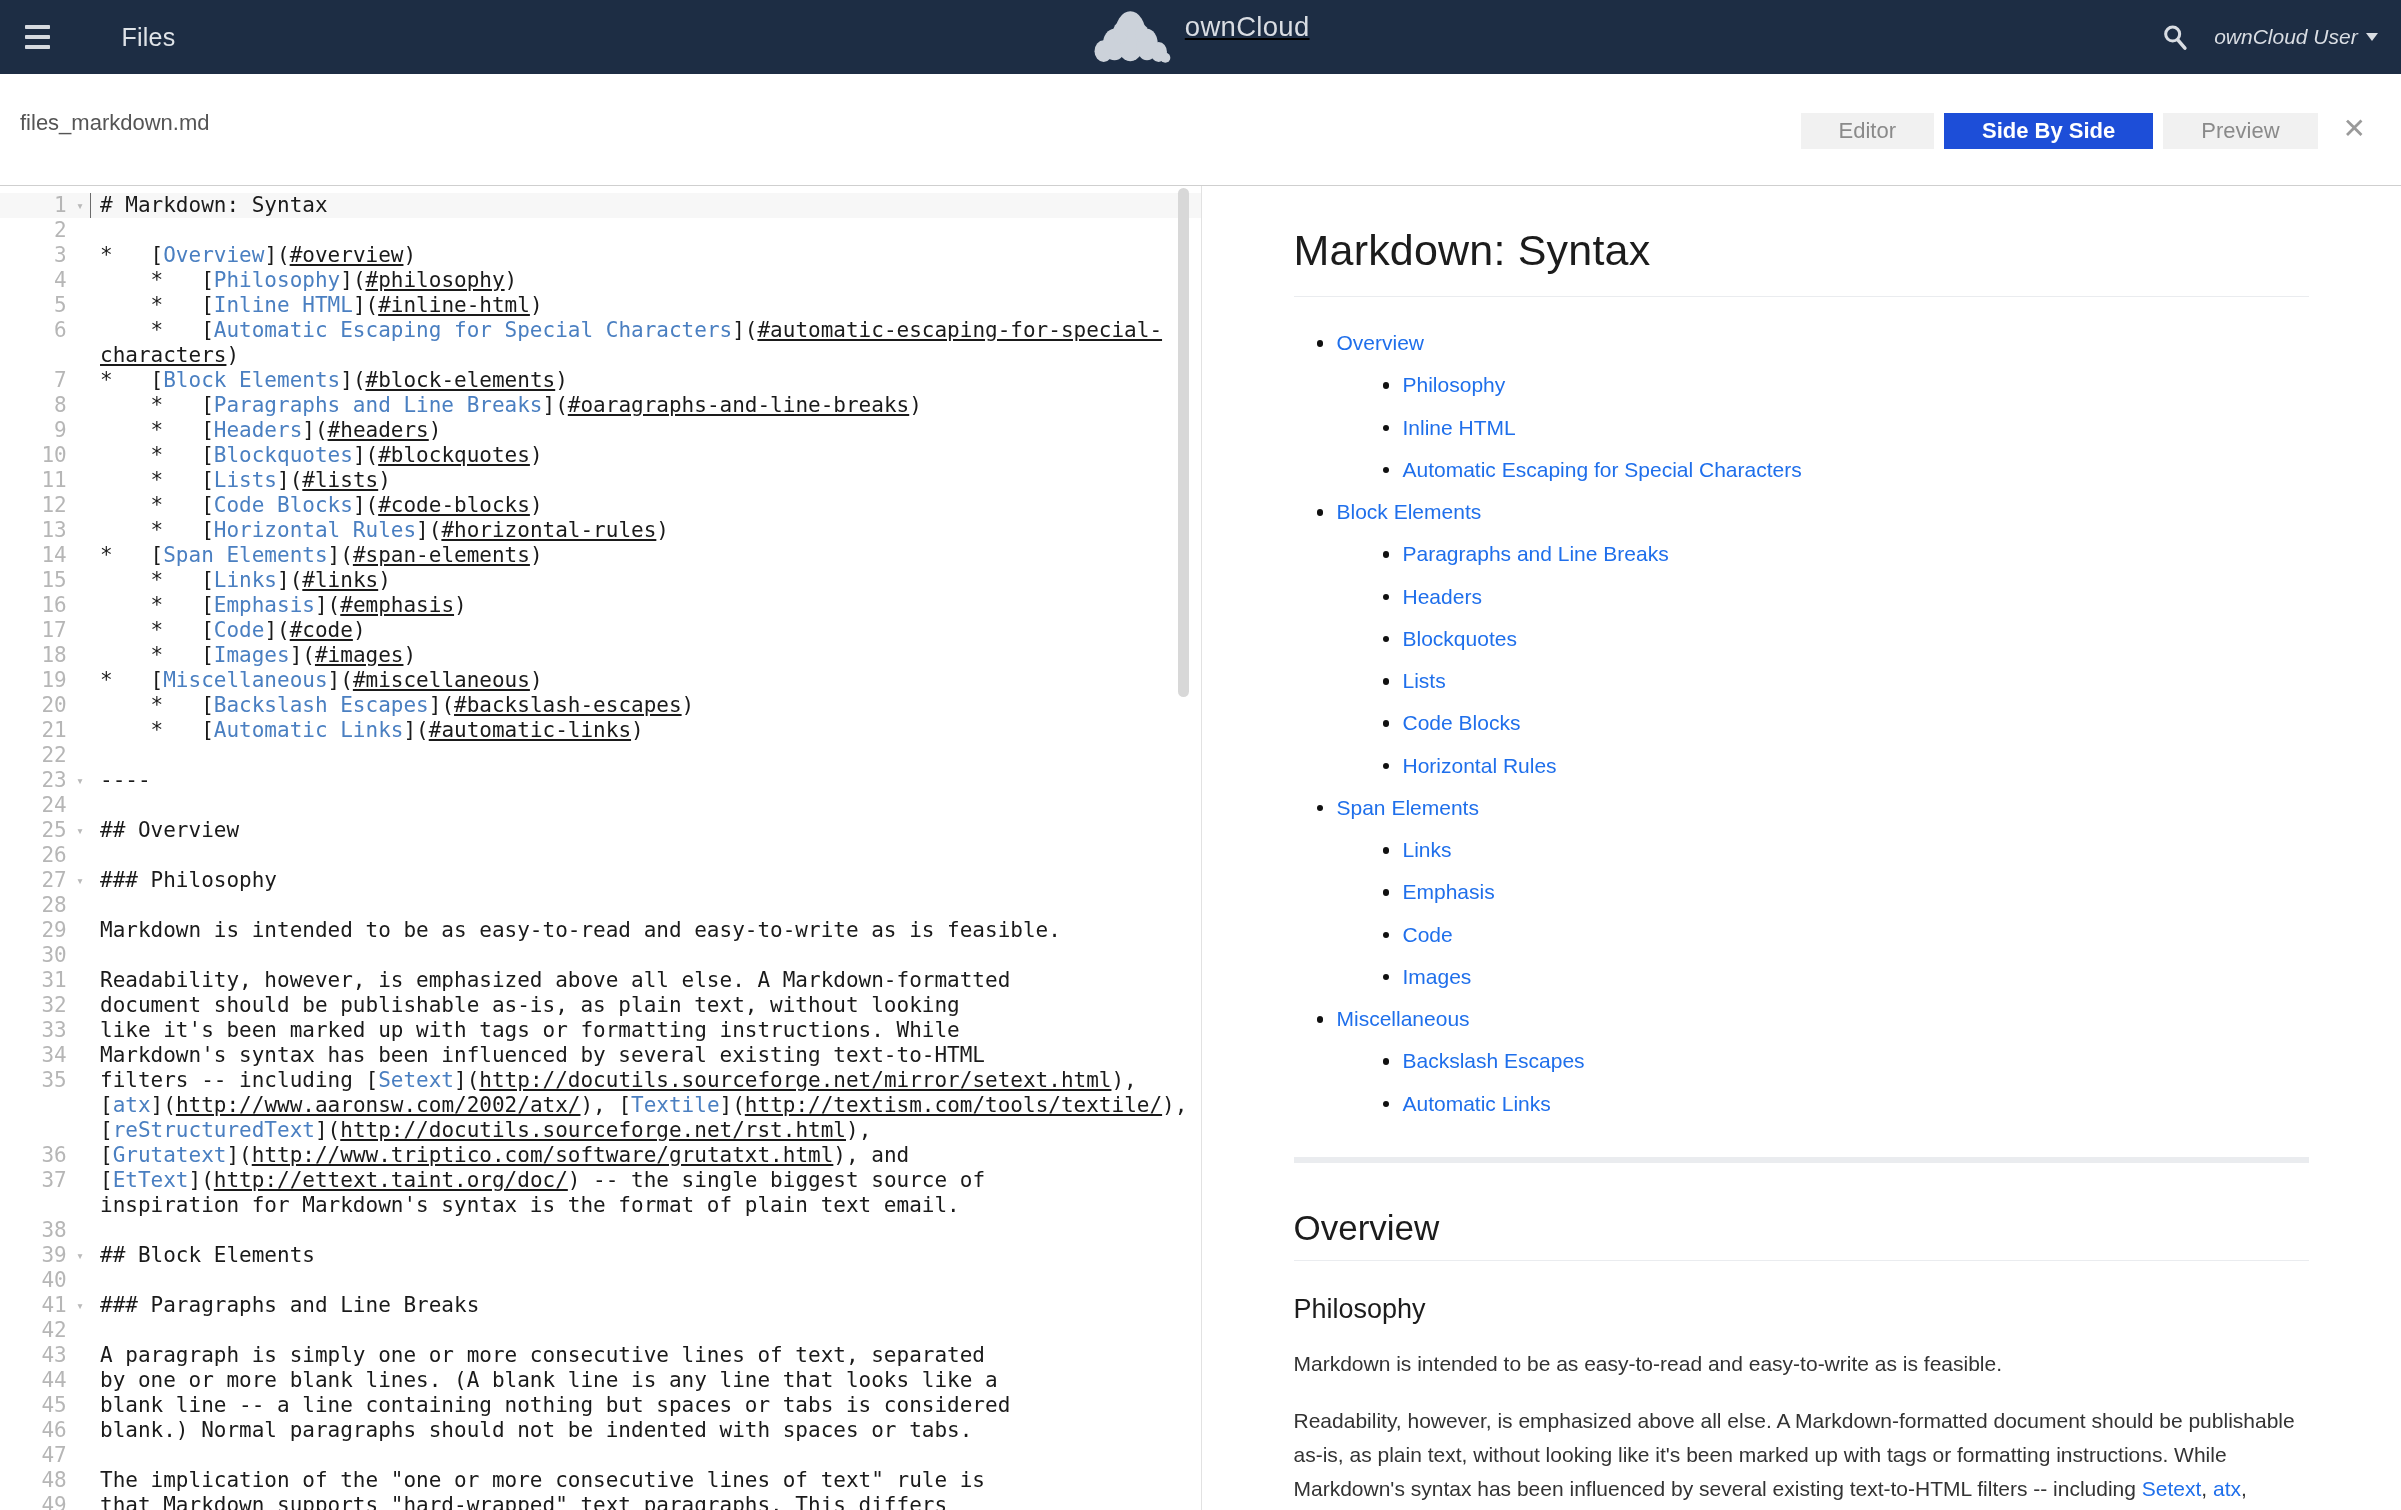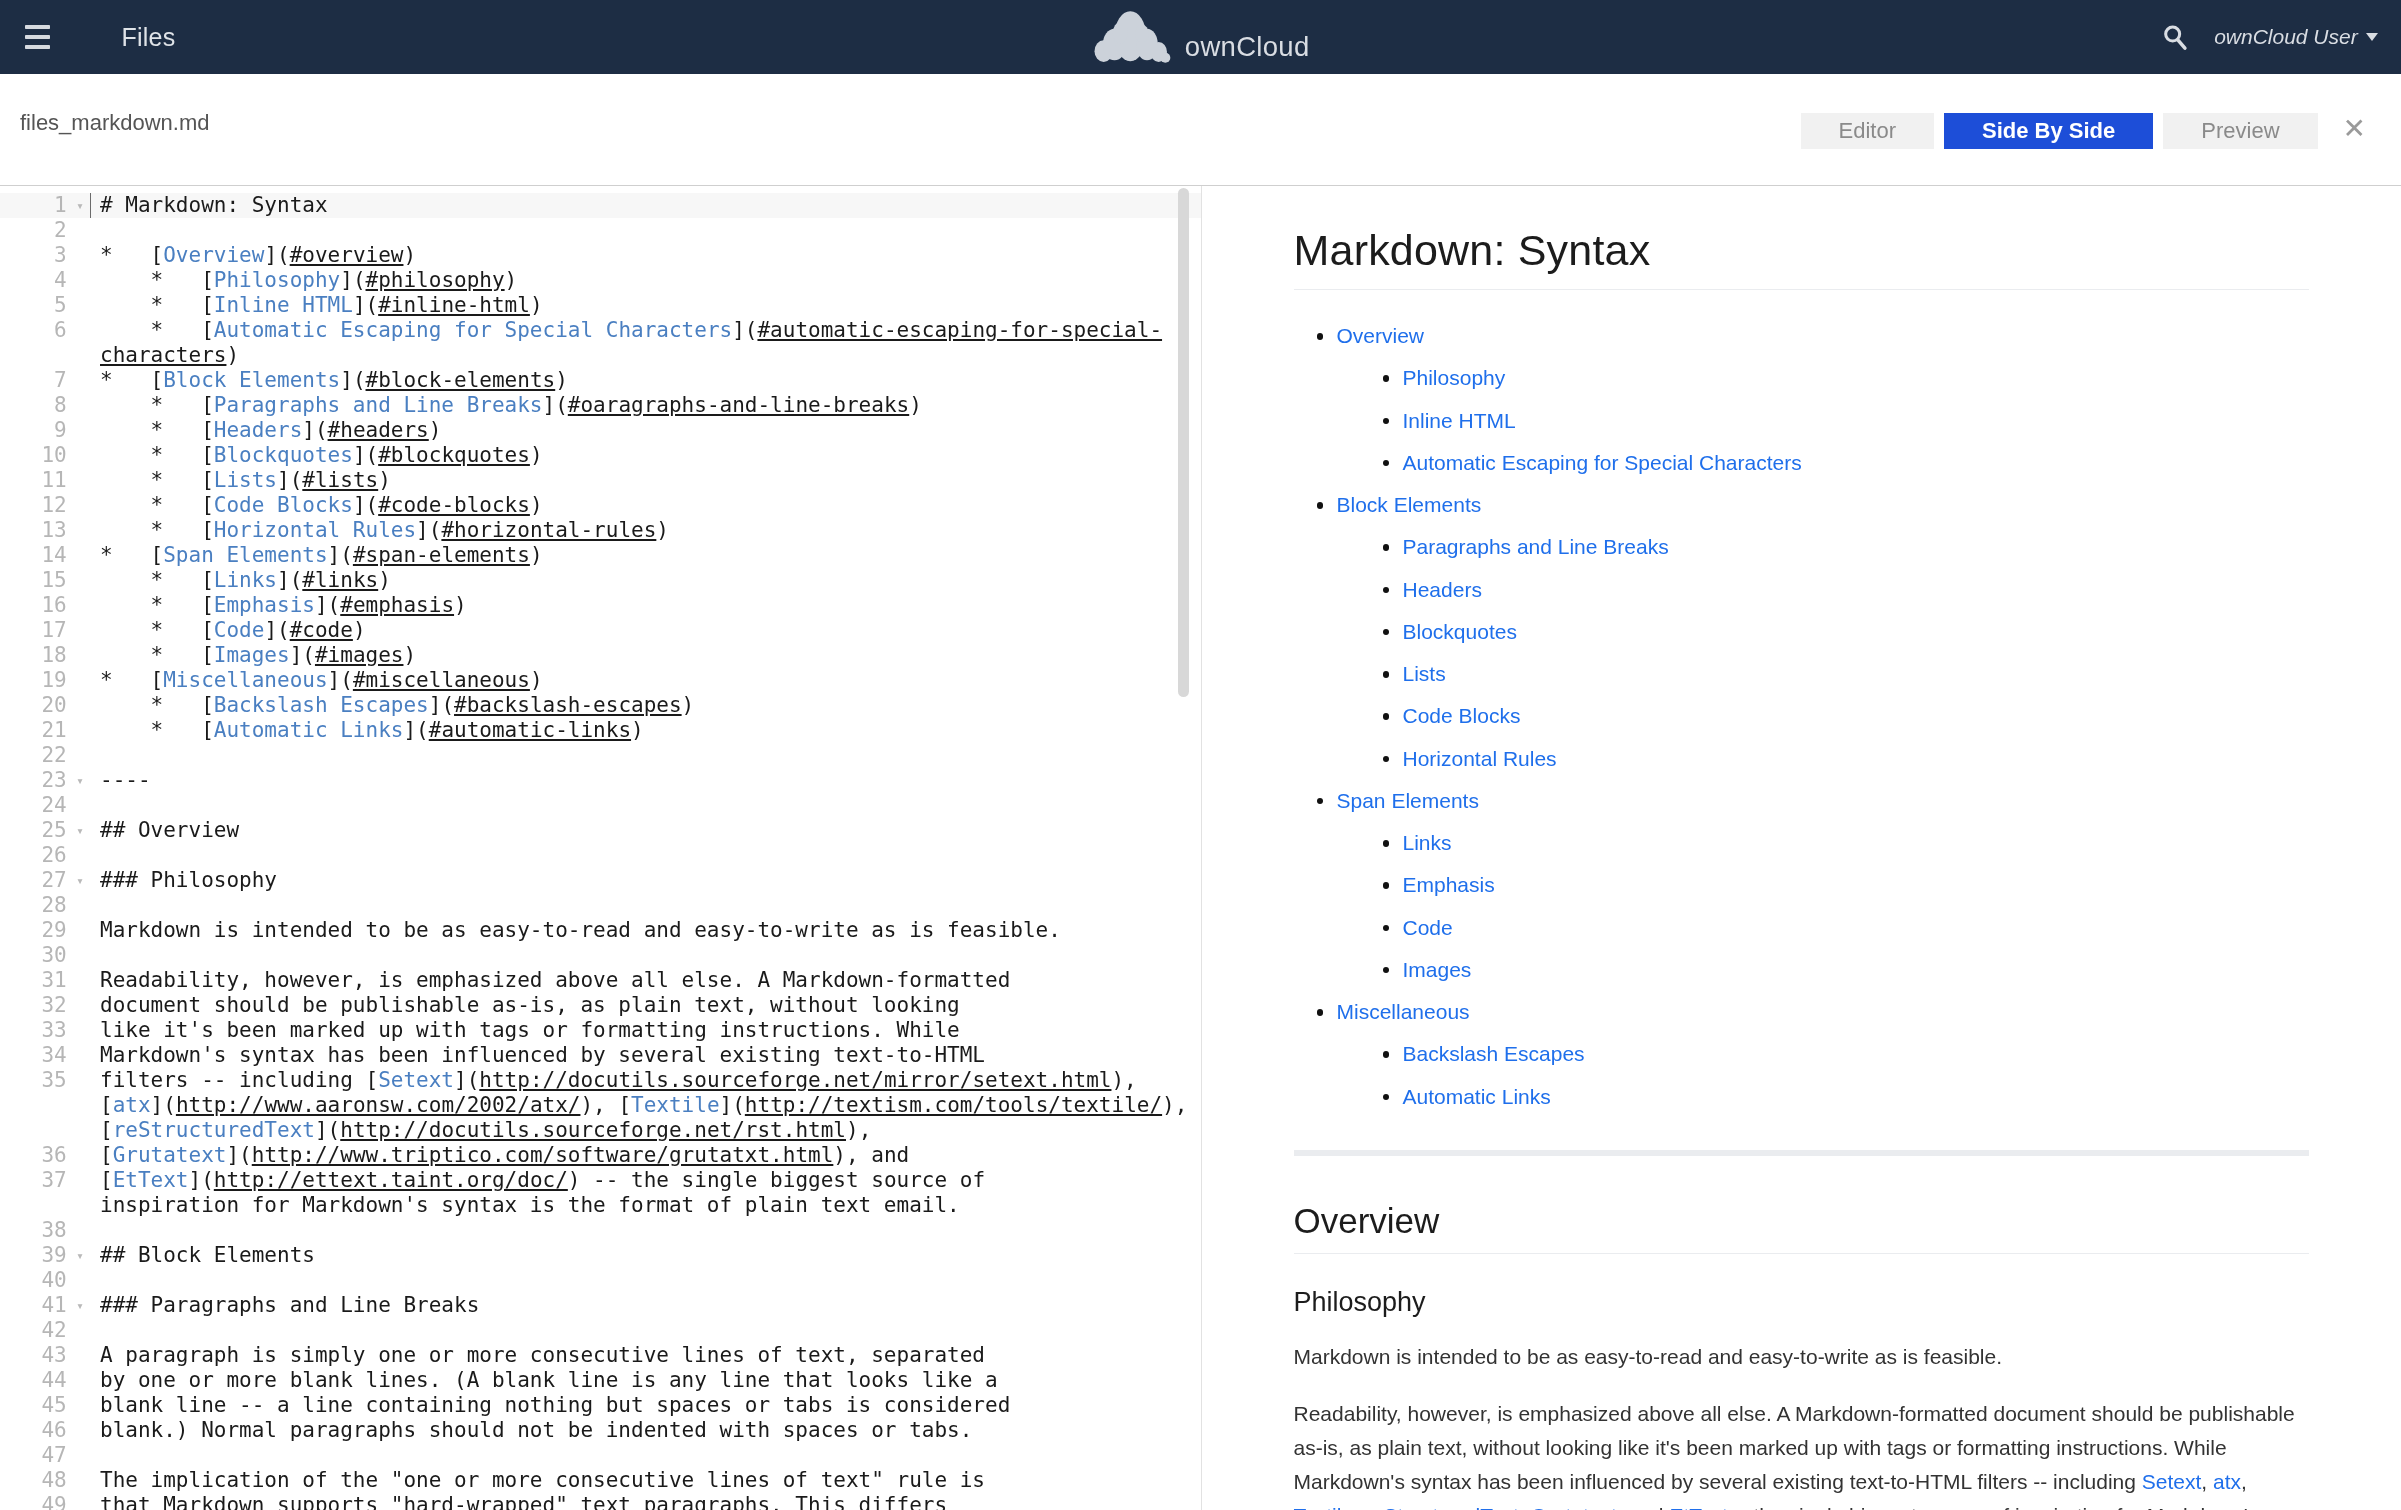--- a/index.html
+++ b/index.html
@@ -39,22 +39,23 @@
     font-size: 25px;
     font-weight: 400;
     margin-left: 18.3px;
     letter-spacing: 0.2px;
   }
   #brand {
     position: absolute;
     left: 50%;
     transform: translateX(-50%);
     display: flex;
-    align-items: flex-end;
+    align-items: flex-start;
     gap: 13.3px;
+    text-decoration: underline;
   }
   #brand .logo { width: 80px; height: 52px; display:block; }
   #brand .brand-text {
     color: #d9dde3;
     font-size: 27.5px;
     font-weight: 400;
     letter-spacing: 0.3px;
   }
   #appbar-right {
     position: absolute;
@@ -218,21 +219,21 @@
   }
   #preview-inner {
     padding: 40px 92px 0 92px;
     max-width: 1201px;
   }
   #preview-inner h1 {
     font-size: 43px;
     font-weight: 400;
     color: #1c1c1c;
     letter-spacing: 0.2px;
-    padding-bottom: 14px;
+    padding-bottom: 21px;
     border-bottom: 1.7px solid #eaecef;
     margin-bottom: 33px;
   }
   #preview-inner h2 {
     font-size: 35px;
     font-weight: 400;
     color: #1c1c1c;
     padding-bottom: 11.7px;
     border-bottom: 1.7px solid #eaecef;
     margin-top: 45px;

